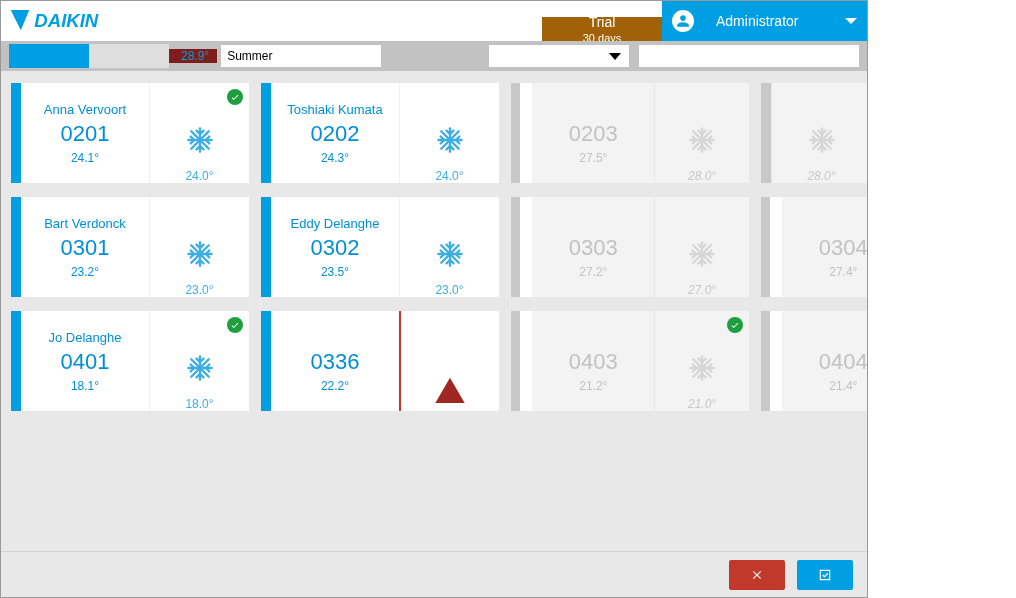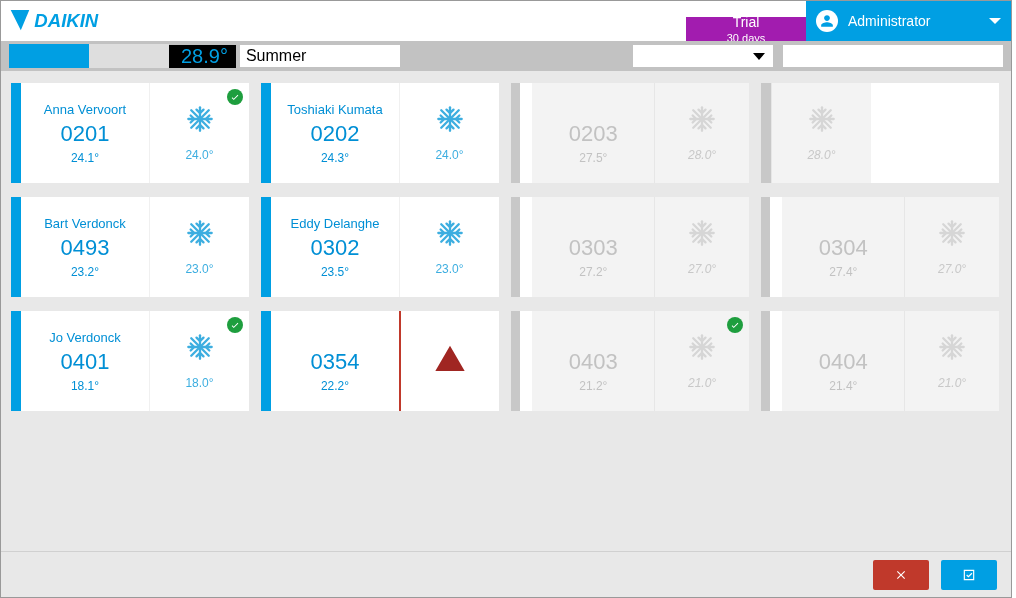--- a/index.html
+++ b/index.html
@@ -1,54 +1,54 @@
 <!DOCTYPE html>
 <html><head>
 <meta charset="utf-8">
 <style>
   * { box-sizing: border-box; margin: 0; padding: 0; }
   body { font-family: Arial, sans-serif; background: #fff; width: 1016px; height: 598px; overflow: hidden; }
-  .frame { width: 1012px; height: 598px; border: 1px solid #999; display: flex; flex-direction: column; }
+  .frame { width: 868px; height: 598px; border: 1px solid #999; display: flex; flex-direction: column; }
 
   
   .header { display: flex; height: 40px; background: #fff; align-items: stretch; }
   .logo { width: 160px; display: flex; align-items: center; padding-left: 8px; }
   .logo svg { height: 26px; }
   .header-spacer { flex: 1; }
-  .trial { width: 120px; background: #a21caf; color: #fff; display: flex; flex-direction: column; align-items: center; justify-content: center; font-size: 12px; margin-top: 16px; }
+  .trial { width: 120px; background: #a16207; color: #fff; display: flex; flex-direction: column; align-items: center; justify-content: center; font-size: 12px; margin-top: 16px; }
   .trial-line1 { font-size: 14px; }
   .trial-line2 { font-size: 11px; margin-top: 2px; }
   .user { width: 205px; background: #009fe3; color: #fff; display: flex; align-items: center; padding: 0 10px; font-size: 14px; justify-content: space-between; }
-  .user-left { display: flex; align-items: center; gap: 10px; }
+  .user-left { display: flex; align-items: center; gap: 22px; }
   .user-icon { width: 22px; height: 22px; border-radius: 50%; background: #fff; display: flex; align-items: center; justify-content: center; }
   .user-icon svg { width: 14px; height: 14px; fill: #009fe3; }
   .chev-down { width: 0; height: 0; border-left: 6px solid transparent; border-right: 6px solid transparent; border-top: 6px solid #fff; }
 
   
   .toolbar { height: 30px; background: #c2c2c2; display: flex; align-items: center; gap: 0; padding: 0; }
   .tool-seg { height: 24px; display: flex; margin: 3px 0 3px 8px; }
   .seg-blue { width: 80px; background: #009fe3; }
   .seg-gray { width: 80px; background: #dedede; display: flex; align-items: center; justify-content: flex-end; padding-right: 6px; color: #009fe3; font-size: 15px; }
-  .temp-readout { color: #009fe3; font-size: 20px; padding: 0 8px 0 12px; display: flex; align-items: center; background: #000000; }
-  .season-input { height: 22px; width: 160px; background: #fff; border: none; font-size: 16px; padding: 0 6px; margin-left: 4px; }
+  .temp-readout { color: #009fe3; font-size: 12px; padding: 0 8px 0 12px; display: flex; align-items: center; background: #7f1d1d; }
+  .season-input { height: 22px; width: 160px; background: #fff; border: none; font-size: 12px; padding: 0 6px; margin-left: 4px; }
   .toolbar-spacer { flex: 1; }
   .dropdown { width: 140px; height: 22px; background: #fff; margin-right: 10px; display: flex; align-items: center; justify-content: flex-end; padding: 0 8px; }
   .dropdown .tri { width: 0; height: 0; border-left: 6px solid transparent; border-right: 6px solid transparent; border-top: 7px solid #000; }
   .textbox { width: 220px; height: 22px; background: #fff; margin-right: 8px; }
 
   
   .grid-area { flex: 1; background: #e8e8e8; padding: 12px 10px; overflow: auto; }
   .row { display: flex; gap: 12px; margin-bottom: 14px; }
   .card { width: 238px; height: 100px; background: #fff; display: flex; position: relative; }
   .card.inactive .left-panel { background: #f3f3f3; margin-left: 12px; }
   .card.inactive .right-panel { background: #f3f3f3; font-style: italic; }
   .stripe { width: 10px; background: #009fe3; }
   .card.inactive .stripe { background: #c8c8c8; }
   .left-panel { width: 128px; display: flex; flex-direction: column; align-items: center; justify-content: center; gap: 4px; padding: 6px 4px; }
-  .right-panel { width: 100px; display: flex; flex-direction: column; align-items: center; justify-content: center; gap: 8px; position: relative; border-left: 1px solid #f0f0f0; }
+  .right-panel { width: 100px; display: flex; flex-direction: column; align-items: center; justify-content: flex-end; gap: 8px; position: relative; border-left: 1px solid #f0f0f0; }
   .card.inactive .right-panel { border-left: 1px solid #e6e6e6; }
   .guest { color: #008fd5; font-size: 13px; min-height: 15px; }
   .room { color: #008fd5; font-size: 22px; font-weight: 400; }
   .roomtemp { color: #008fd5; font-size: 12px; }
   .card.inactive .guest, .card.inactive .room, .card.inactive .roomtemp { color: #c2c2c2; }
   .card.alert .right-panel { border-left: 2px solid #c0392b; }
   .mode-icon { font-size: 28px; color: #3daee0; }
   .card.inactive .mode-icon { color: #d6d6d6; }
   .setpoint { font-size: 12px; color: #3daee0; }
   .card.inactive .setpoint { color: #c8c8c8; }
@@ -199,21 +199,21 @@
               </svg></div>
             <div class="setpoint">28.0°</div>
           </div>
         </div>
       </div>
     <div class="row" id="row1">
         <div class="card">
           <div class="stripe"></div>
           <div class="left-panel">
             <div class="guest">Bart Verdonck</div>
-            <div class="room">0493</div>
+            <div class="room">0301</div>
             <div class="roomtemp">23.2°</div>
           </div>
           <div class="right-panel">
             <div class="mode-icon"><svg viewBox="0 0 24 24" width="28" height="28">
                 <g stroke="currentColor" stroke-width="2" stroke-linecap="round" fill="none">
                   <line x1="12" y1="2" x2="12" y2="22"></line>
                   <line x1="2" y1="12" x2="22" y2="12"></line>
                   <line x1="4.5" y1="4.5" x2="19.5" y2="19.5"></line>
                   <line x1="19.5" y1="4.5" x2="4.5" y2="19.5"></line>
                   <polyline points="9,4 12,7 15,4"></polyline>
@@ -292,21 +292,21 @@
                 </g>
               </svg></div>
             <div class="setpoint">27.0°</div>
           </div>
         </div>
       </div>
     <div class="row" id="row2">
         <div class="card">
           <div class="stripe"></div>
           <div class="left-panel">
-            <div class="guest">Jo Verdonck</div>
+            <div class="guest">Jo Delanghe</div>
             <div class="room">0401</div>
             <div class="roomtemp">18.1°</div>
           </div>
           <div class="right-panel">
             <div class="check">
               <svg viewBox="0 0 24 24">
                 <path d="M9 16.2l-3.5-3.5L4 14.2 9 19.2 20 8.2 18.5 6.7z"></path>
               </svg>
             </div>
             <div class="mode-icon"><svg viewBox="0 0 24 24" width="28" height="28">
@@ -321,21 +321,21 @@
                   <polyline points="20,9 17,12 20,15"></polyline>
                 </g>
               </svg></div>
             <div class="setpoint">18.0°</div>
           </div>
         </div>
         <div class="card alert">
           <div class="stripe"></div>
           <div class="left-panel">
             <div class="guest"></div>
-            <div class="room">0354</div>
+            <div class="room">0336</div>
             <div class="roomtemp">22.2°</div>
           </div>
           <div class="right-panel">
             <div class="alert-icon"><svg viewBox="0 0 24 24">
                 <path d="M12 2L1 21h22L12 2zm1 15h-2v2h2v-2zm0-7h-2v5h2v-5z"></path>
               </svg></div>
           </div>
         </div>
         <div class="card inactive">
           <div class="stripe"></div>

